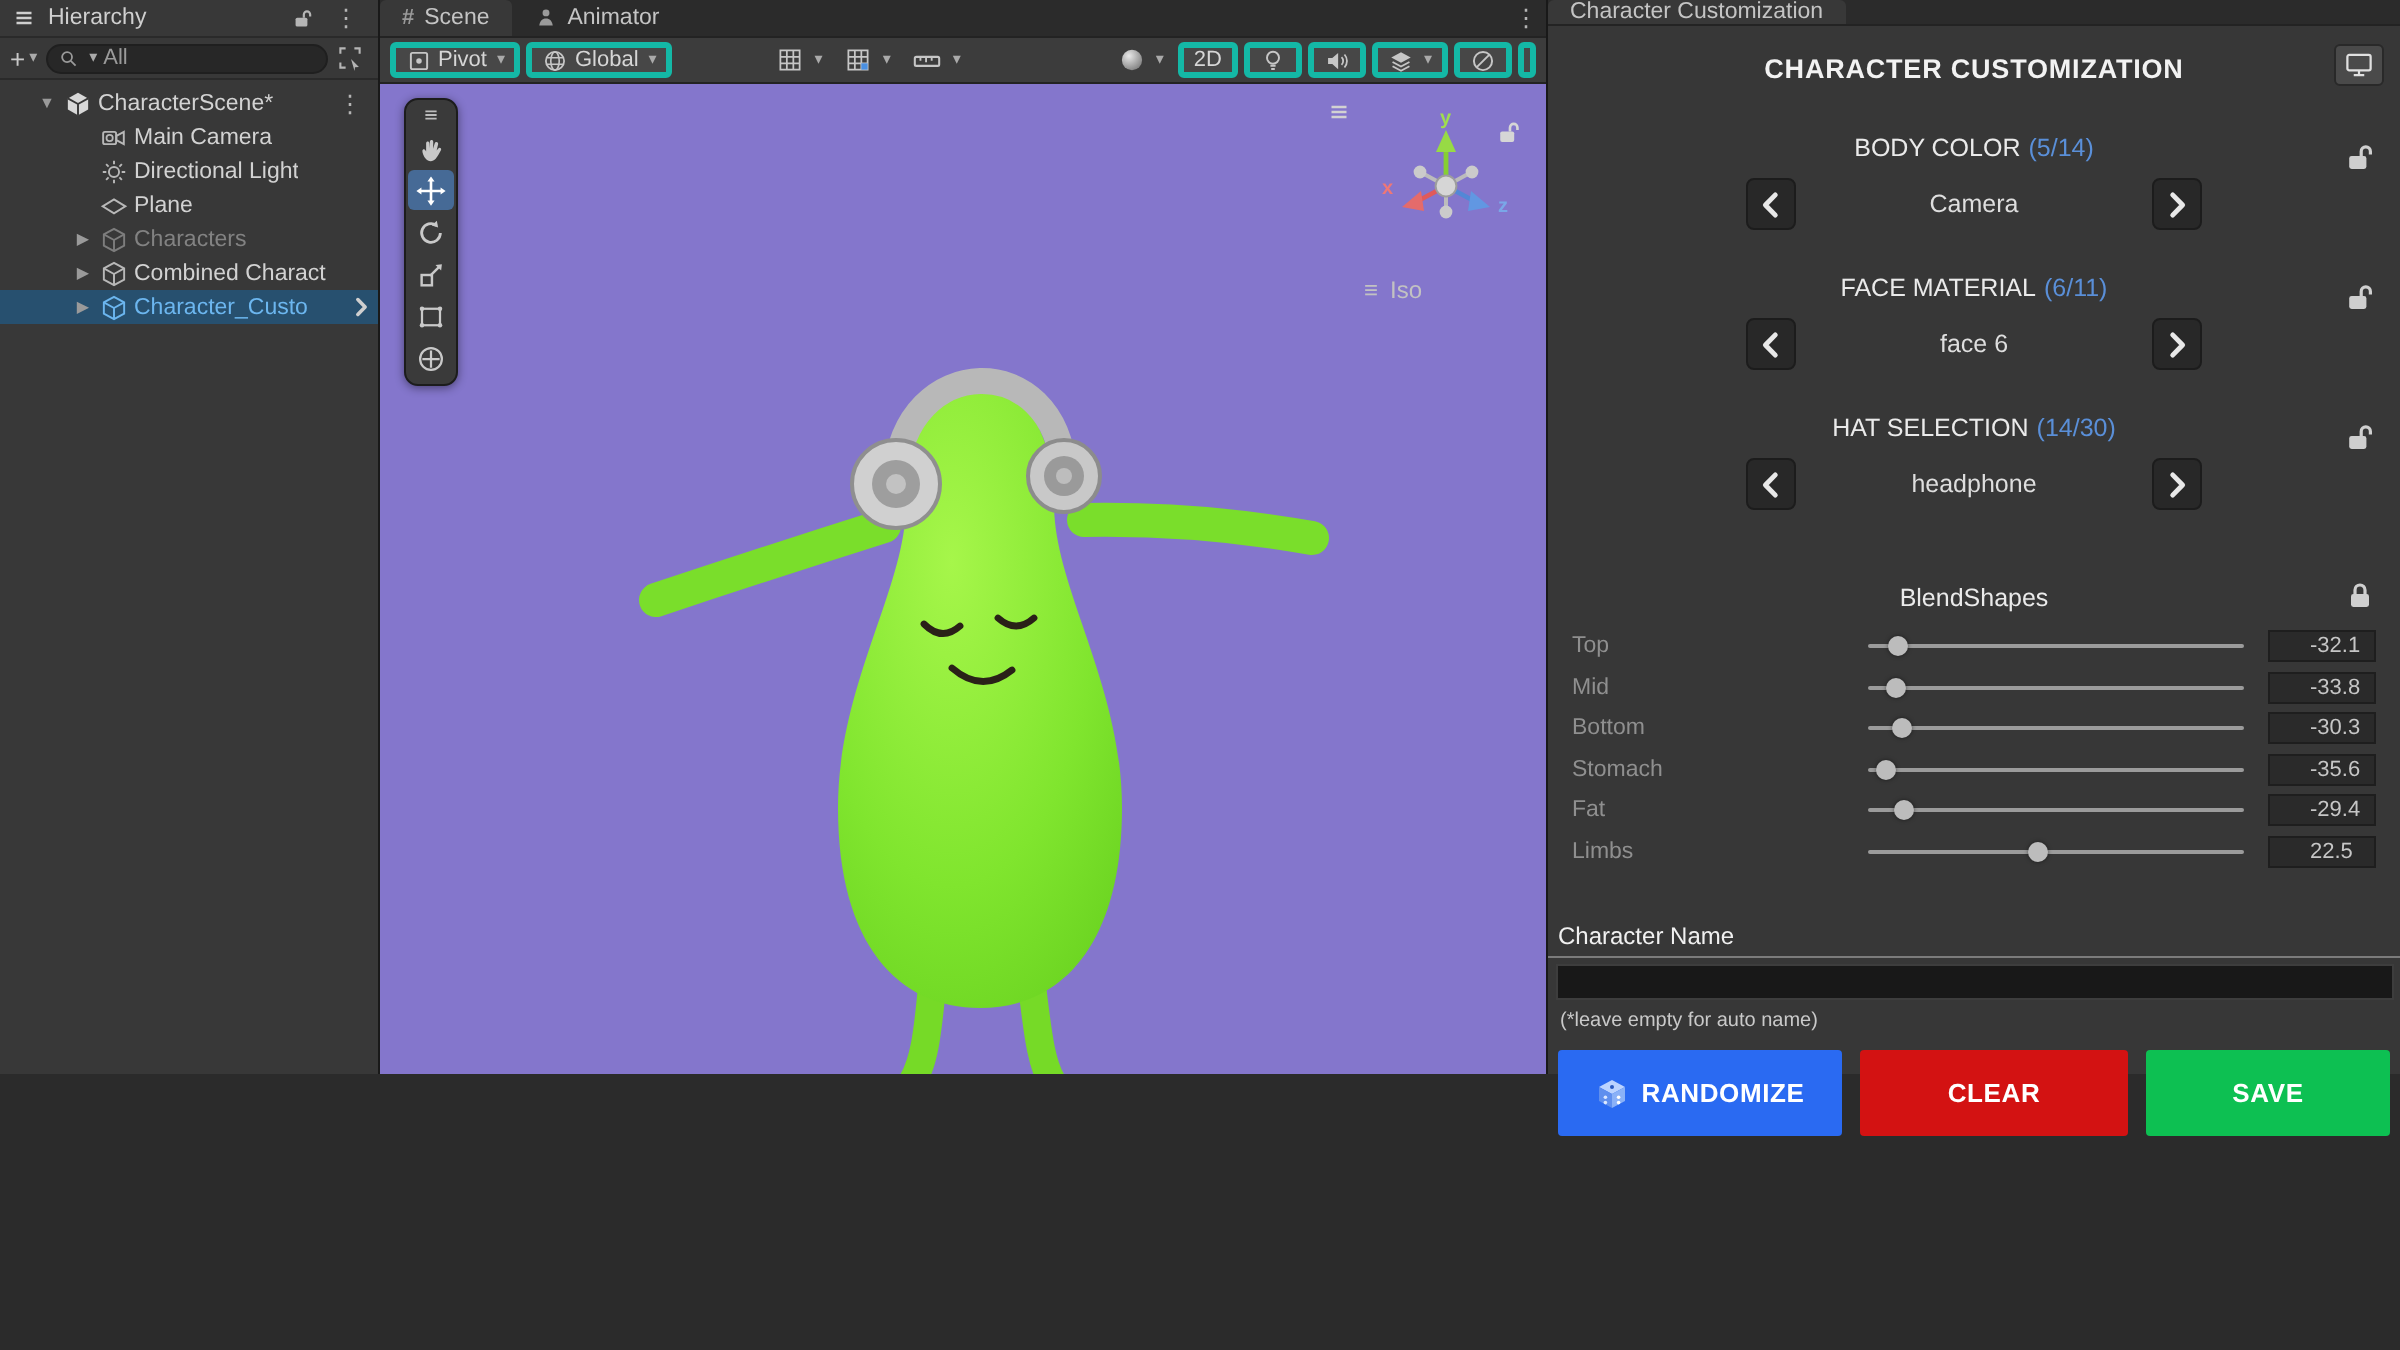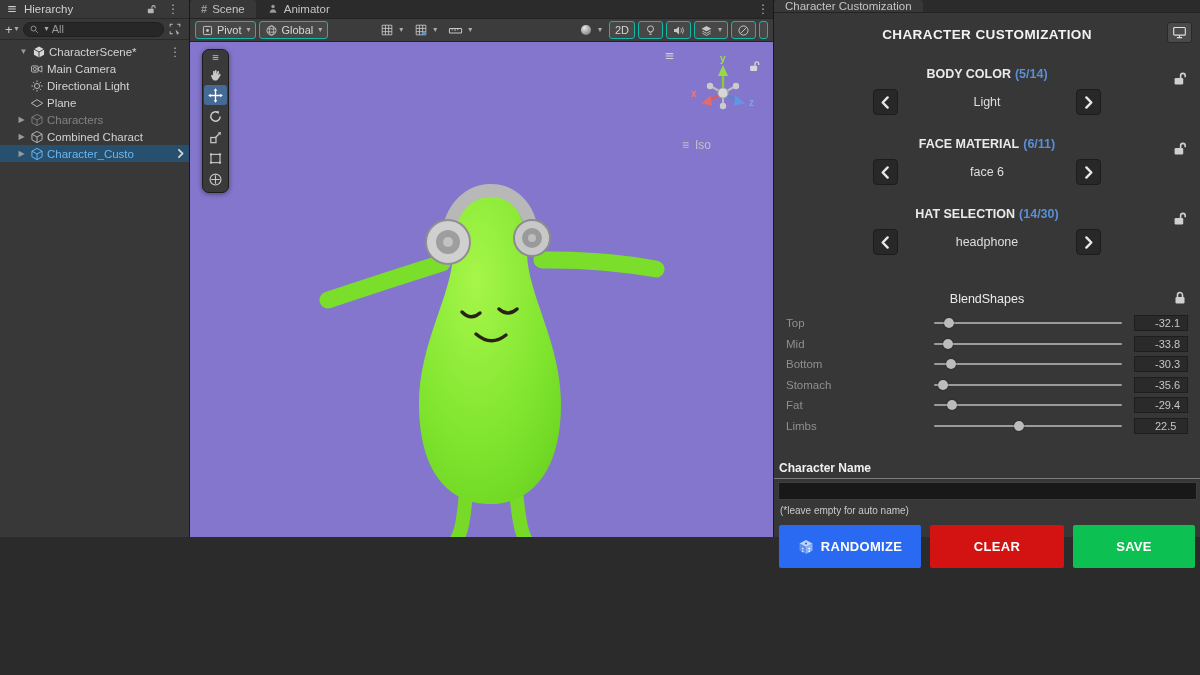--- a/index.html
+++ b/index.html
@@ -19,36 +19,36 @@
 
   
   .hier{width:190px;background:#383838;border-right:1px solid #191919;display:flex;flex-direction:column}
   .hier-head{height:19px;display:flex;align-items:center;gap:6px;padding:0 6px;border-bottom:1px solid #2a2a2a;color:#cfcfcf;font-size:11.5px}
   .hier-tools{height:21px;display:flex;align-items:center;gap:4px;padding:0 5px;border-bottom:1px solid #2a2a2a}
   .add-btn{display:flex;align-items:center;background:none;border:none;color:#c8c8c8;font-size:13px;cursor:default}
   .search{flex:1;height:15px;background:#272727;border:1px solid #1f1f1f;border-radius:8px;display:flex;align-items:center;gap:3px;padding:0 5px;color:#9a9a9a;font-size:11px}
   .pick-btn{background:none;border:none;color:#b5b5b5;width:16px;height:16px}
   .tree{padding-top:3px;font-size:11.5px;color:#d2d2d2}
   .trow{height:17px;display:flex;align-items:center;gap:3px;padding-left:18px}
-  .trow.child{padding-left:16px}
+  .trow.child{padding-left:36px}
   .fold{flex:0 0 11px;font-size:8px;color:#9a9a9a;text-align:center;line-height:17px}
   .ti{flex:0 0 14px;width:14px;height:14px;color:#b8b8b8}
   .tlabel{white-space:nowrap;overflow:hidden}
   .trow.dim .tlabel{color:#828282}
   .trow.dim .ti{color:#7d7d7d}
   .trow.selected{background:#27506f}
   .trow.selected .tlabel{color:#6cb6ef}
   .trow.selected .ti{color:#6cb6ef}
   .row-kebab{margin-left:auto;margin-right:4px}
   .open-chev{margin-left:auto;margin-right:3px;width:11px;height:11px;color:#cfcfcf}
 
   
   .scene{width:583px;display:flex;flex-direction:column;background:#383838}
   .stoolbar{height:23px;display:flex;align-items:center;gap:3px;padding:0 5px;background:#3c3c3c;border-bottom:1px solid #232323}
-  .tbtn{height:18px;display:flex;align-items:center;gap:3px;padding:0 5px;background:#474747;border:1px solid #14b8a6;border-radius:3px;color:#d6d6d6;font-size:11px;cursor:default}
+  .tbtn{height:18px;display:flex;align-items:center;gap:3px;padding:0 5px;background:#474747;border:3px solid #14b8a6;border-radius:3px;color:#d6d6d6;font-size:11px;cursor:default}
   .tbtn.flat{background:none;border:none;padding:0 4px}
   .tbtn .ic{color:#c6c6c6}
   .tgroup-right{margin-left:auto;display:flex;align-items:center;gap:3px}
   .tbtn.partial{width:9px;overflow:hidden;padding:0 1px}
   .viewport{position:relative;flex:1;background:#8476cc;overflow:hidden}
   .char-svg{position:absolute;inset:0}
   .palette{position:absolute;left:12px;top:7px;width:27px;background:#3a3a3a;border:1px solid #1c1c1c;border-radius:7px;padding:2px 1px 3px;display:flex;flex-direction:column;align-items:center;gap:1px;box-shadow:0 1px 5px rgba(0,0,0,.45)}
   .pal-drag{height:11px;display:flex;align-items:center;justify-content:center;color:#bdbdbd;width:100%}
   .pal-btn{width:23px;height:20px;border-radius:3px;display:flex;align-items:center;justify-content:center;color:#c9c9c9;background:none;border:none}
   .pal-btn.sel{background:#466a96;color:#fff}
@@ -57,37 +57,37 @@
   .vp-burger{position:absolute;left:472px;top:8px;width:15px;color:#d2d2d2}
   .vp-lock{position:absolute;right:12px;top:18px;width:13px;height:13px;color:#d6d6d6}
 
   
   .cc{width:427px;background:#373737;display:flex;flex-direction:column;border-left:1px solid #191919}
   .cc-content{flex:1;position:relative}
   .cc-titlerow{height:42px;display:flex;align-items:center;justify-content:center;position:relative}
   .cc-title{font-size:13.5px;font-weight:bold;color:#f2f2f2;letter-spacing:.4px}
   .cc-titlebtn{position:absolute;right:8px;top:9px;width:25px;height:21px;background:#4a4a4a;border:1px solid #292929;border-radius:3px;color:#e0e0e0;display:flex;align-items:center;justify-content:center}
   .sel-block{position:relative;height:63px;margin-top:7px}
-  .sel-head{text-align:center;font-weight:bold;color:#eaeaea;font-size:12.5px;padding-top:5px}
+  .sel-head{text-align:center;font-weight:normal;color:#eaeaea;font-size:12.5px;padding-top:5px}
   .sel-count{color:#5a8fd8;margin-left:4px}
   .sel-lock{position:absolute;right:12px;top:9px;width:16px;height:16px;color:#cfcfcf}
   .sel-controls{display:flex;align-items:center;justify-content:center;gap:14px;margin-top:8px}
   .chev-btn{width:25px;height:26px;background:#282828;border:1px solid #1c1c1c;border-radius:4px;color:#e8e8e8;display:flex;align-items:center;justify-content:center}
   .sel-value{width:150px;text-align:center;color:#dedede;font-size:12.5px}
   .bs{margin-top:27px;position:relative}
   .bs-head{text-align:center;font-weight:normal;color:#eaeaea;font-size:12.5px}
   .bs-lock{position:absolute;right:12px;top:-2px;width:16px;height:16px;color:#cfcfcf}
   .bs-rows{margin-top:7px}
   .bs-row{display:flex;align-items:center;height:20.5px;padding:0 12px}
   .bs-label{width:148px;color:#8f8f8f;font-size:11.5px}
   .bs-slider{flex:1;position:relative;height:12px}
   .bs-track{position:absolute;left:0;right:0;top:5px;height:2px;background:#9b9b9b;border-radius:1px}
   .bs-handle{position:absolute;top:1px;width:10px;height:10px;border-radius:50%;background:#bcbcbc;transform:translateX(-50%);box-shadow:0 0 2px rgba(0,0,0,.5)}
   .bs-value{width:54px;margin-left:12px;background:#2a2a2a;border:1px solid #1e1e1e;color:#c6c6c6;font-size:11px;padding:1px 20px;height:16px;line-height:13px}
-  .name-row{margin-top:25px;padding:0 5px 3px 5px;border-bottom:1px solid #7b7b7b;font-weight:bold;color:#f0f0f0;font-size:12px}
+  .name-row{margin-top:25px;padding:0 5px 3px 5px;border-bottom:1px solid #7b7b7b;font-weight:normal;color:#f0f0f0;font-size:12px}
   .name-input{display:block;width:419px;margin:3px 4px 0;height:18px;background:#181818;border:1px solid #3d3d3d;color:#ddd;font-size:11px;padding:0 5px}
   .hint{margin:5px 0 0 6px;font-size:10px;color:#c9c9c9}
   .btnrow{display:flex;gap:9px;margin:9px 5px 0}
   .btn{height:43px;border:none;border-radius:2px;color:#fff;font-weight:bold;font-size:13px;display:flex;align-items:center;justify-content:center;gap:7px;letter-spacing:.3px;cursor:default}
   .btn-clear{width:134px;background:#d31212}
   .btn-rand{width:142px;background:#2a6af2}
   .btn-save{flex:1;background:#0dc052}
 </style>
 </head>
 <body>
@@ -537,21 +537,21 @@
         </div>
         <svg class="ic sel-lock">
             <use href="#i-unlock"></use>
           </svg>
         <div class="sel-controls">
           <button class="chev-btn">
               <svg class="ic" width="15" height="15">
                 <use href="#i-chevl"></use>
               </svg>
             </button>
-          <span class="sel-value">Light</span>
+          <span class="sel-value">Camera</span>
           <button class="chev-btn">
               <svg class="ic" width="15" height="15">
                 <use href="#i-chevr"></use>
               </svg>
             </button>
         </div>
       </section>
 
       <section class="sel-block">
         <div class="sel-head">

